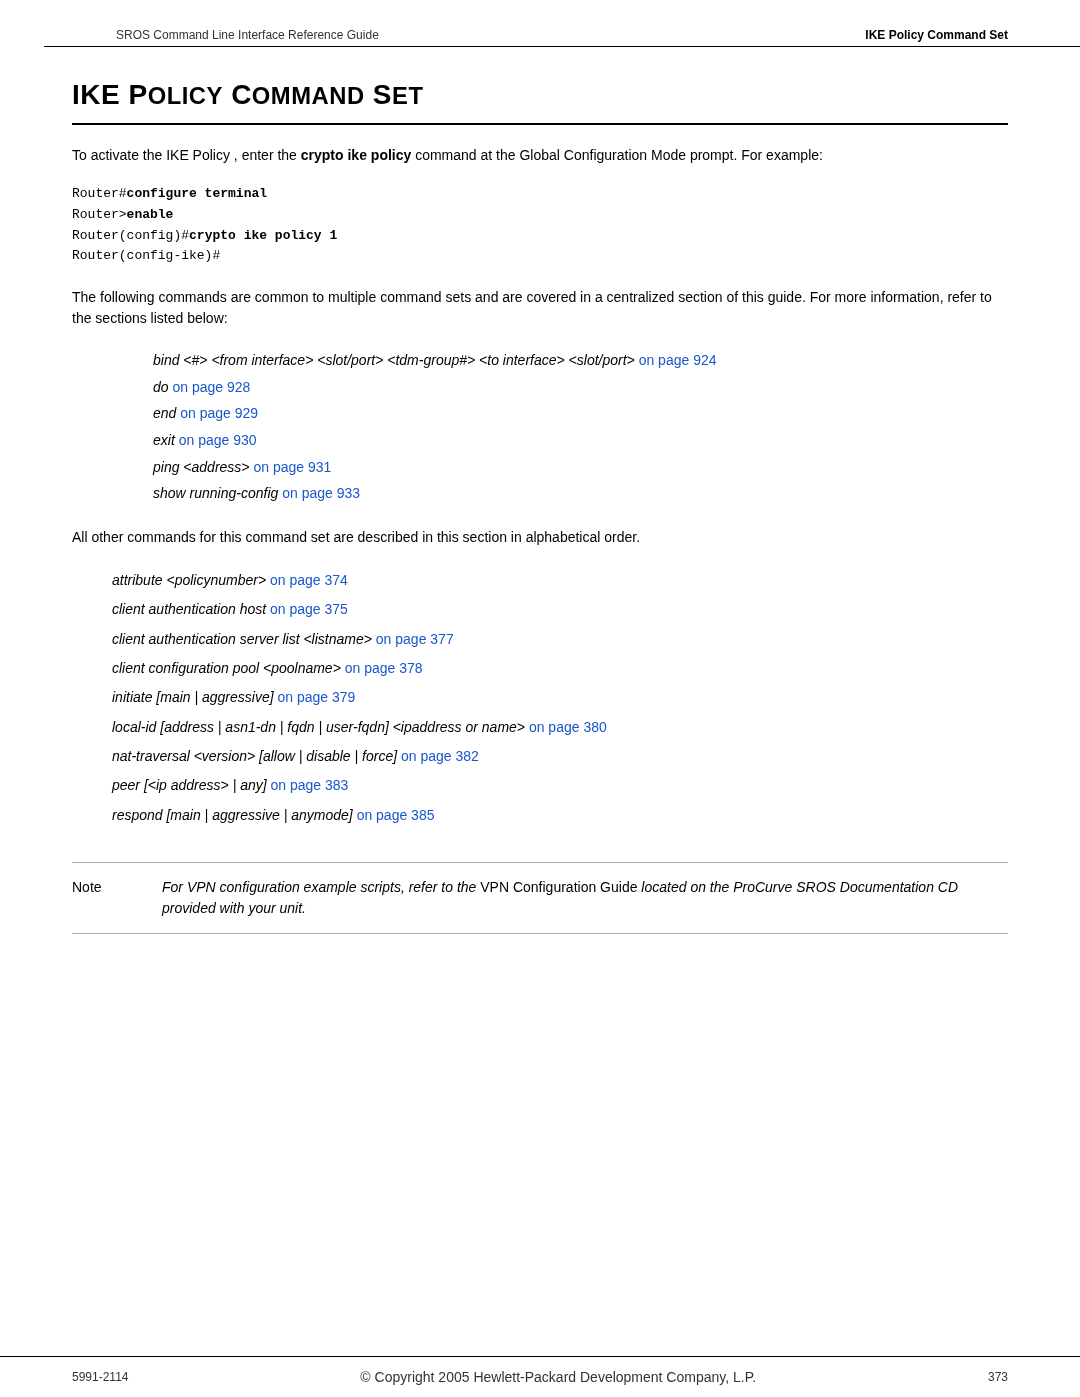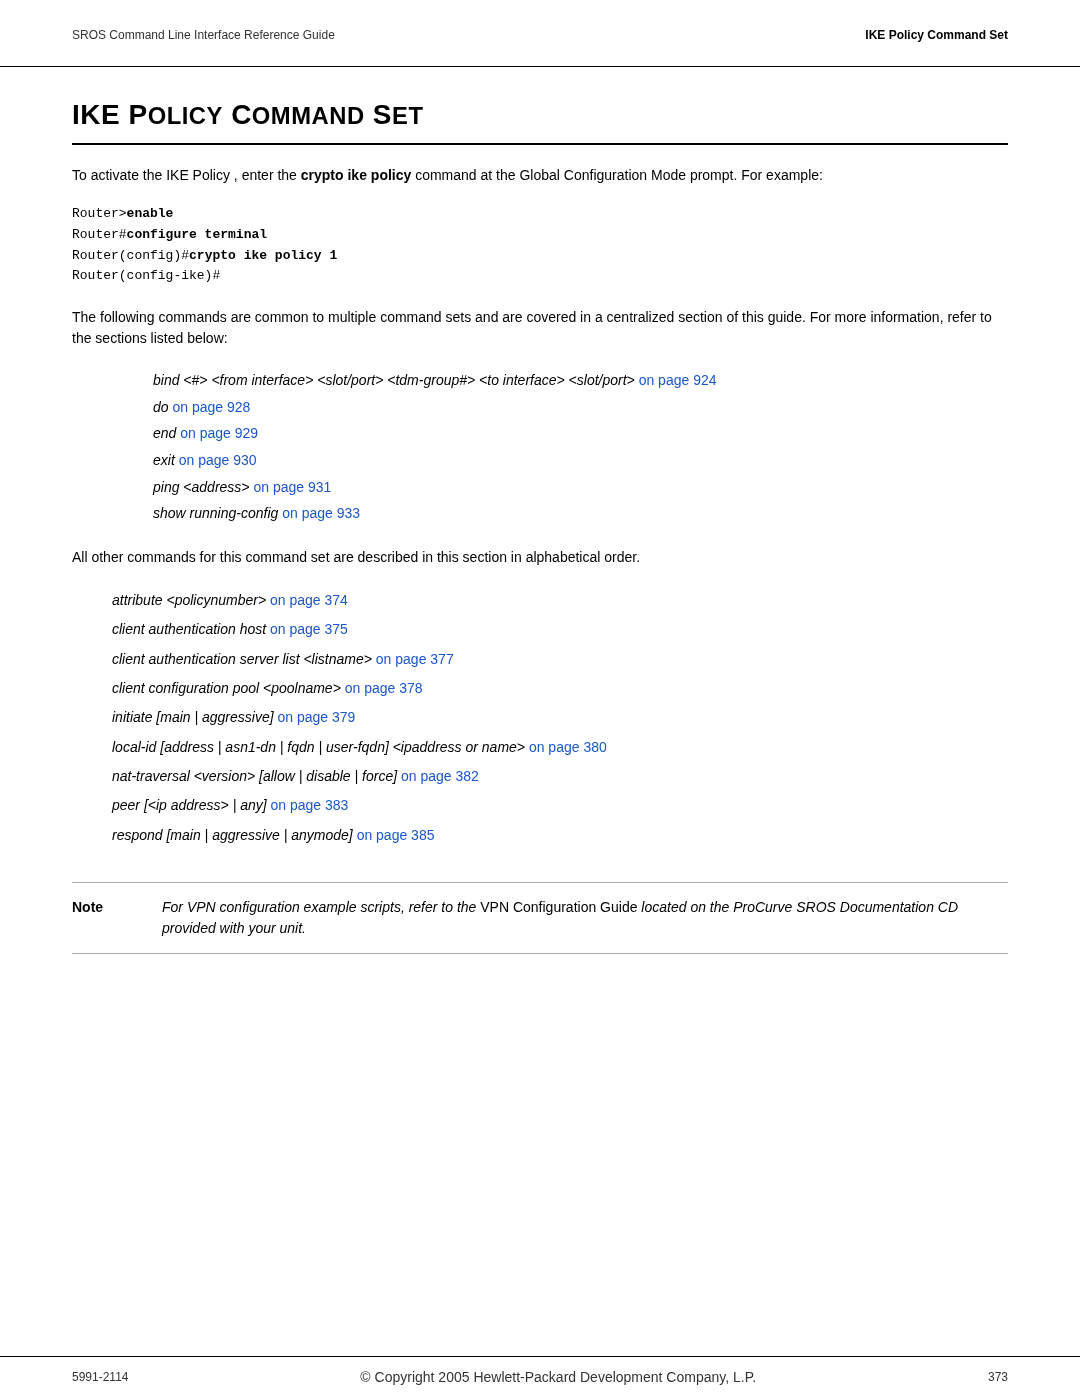--- a/index.html
+++ b/index.html
@@ -23,22 +23,23 @@
       padding: 0;
       display: flex;
       flex-direction: column;
     }
 
     
     .page-header {
       display: flex;
       justify-content: space-between;
       align-items: flex-end;
-      padding: 28px 72px 24px 72px;
+      padding: 28px 72px 4px 72px;
       border-bottom: 1px solid #000;
+      margin-left: 44px;
     }
 
     .header-left {
       font-size: 12px;
       color: #333;
     }
 
     .header-right {
       font-size: 12px;
       font-weight: bold;
@@ -127,21 +128,21 @@
     .note-box {
       display: flex;
       border-top: 1px solid #aaa;
       border-bottom: 1px solid #aaa;
       margin-top: 32px;
       padding: 14px 0;
       gap: 0;
     }
 
     .note-label {
-      font-weight: bold;
+      font-weight: normal;
       font-size: 14px;
       min-width: 90px;
       padding-left: 0;
       padding-right: 16px;
       padding-top: 2px;
     }
 
     .note-content {
       font-size: 14px;
       line-height: 1.5;
@@ -194,22 +195,22 @@
 
     <h1 class="chapter-title">
       <span>IKE P<span style="font-variant:small-caps;font-size:0.85em">OLICY</span> C<span style="font-variant:small-caps;font-size:0.85em">OMMAND</span> S<span style="font-variant:small-caps;font-size:0.85em">ET</span></span>
     </h1>
 
     <p class="body-text">
       To activate the IKE Policy , enter the <strong>crypto ike policy</strong> command at the Global Configuration Mode prompt. For example:
     </p>
 
     <div class="code-block">
+      <div>Router#<span class="bold">configure terminal</span></div>
       <div>Router&gt;<span class="bold">enable</span></div>
-      <div>Router#<span class="bold">configure terminal</span></div>
       <div>Router(config)#<span class="bold">crypto ike policy 1</span></div>
       <div>Router(config-ike)#</div>
     </div>
 
     <p class="body-text">
       The following commands are common to multiple command sets and are covered in a centralized section of this guide. For more information, refer to the sections listed below:
     </p>
 
     <div class="link-list">
       <span class="link-item">

